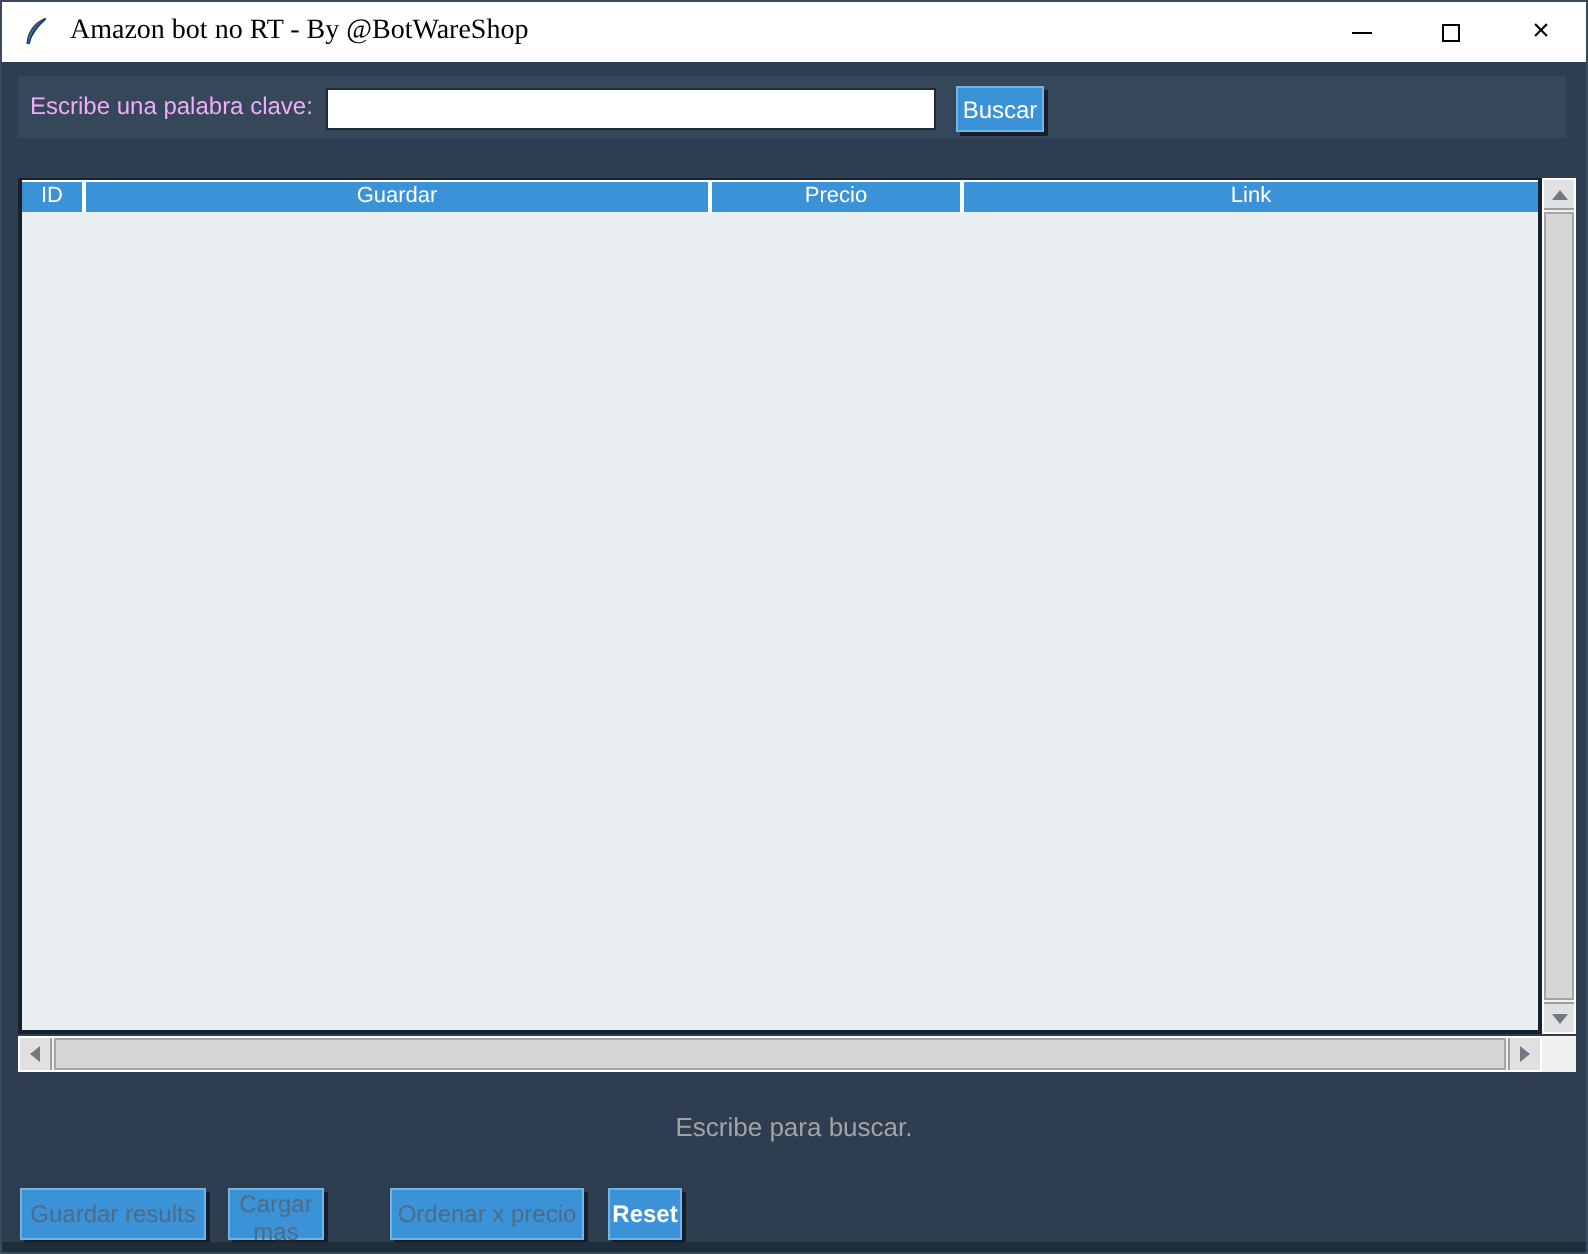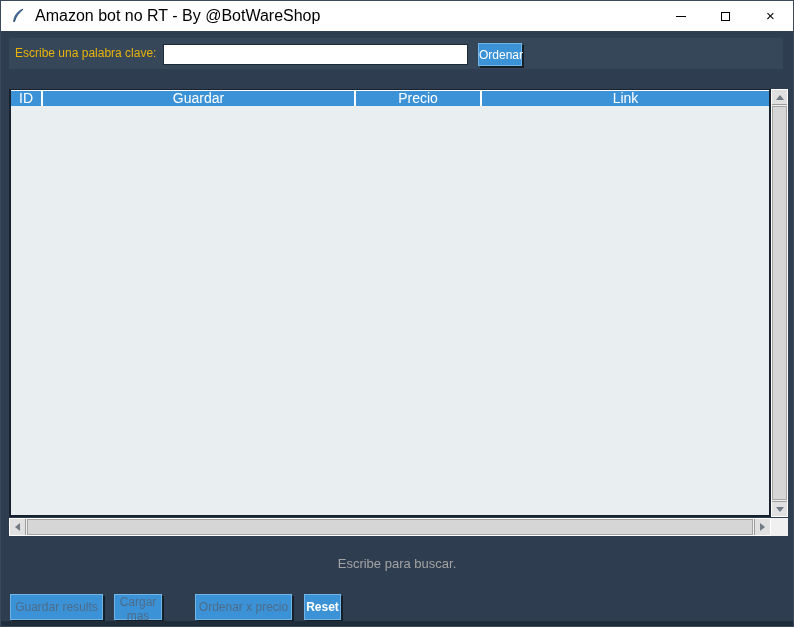--- a/index.html
+++ b/index.html
@@ -7,31 +7,31 @@
   #app{
     position:relative;width:794px;height:627px;background:#2e3e50;
     overflow:hidden;border:1px solid #3a4a5c;
   }
   
   .titlebar{
     position:absolute;left:0;top:0;width:100%;height:30px;background:#ffffff;
     display:flex;align-items:center;
   }
   .app-icon{margin-left:9px;width:16px;height:16px;flex:0 0 auto;}
-  .title-text{margin-left:9px;font-size:16px;color:#000;}
+  .title-text{margin-left:9px;font-size:14px;color:#000;font-family:Liberation Serif, serif;}
   .win-controls{position:absolute;right:0;top:0;height:30px;display:flex;}
   .win-btn{width:45px;height:30px;display:flex;align-items:center;justify-content:center;cursor:default;}
   .min-line{width:10px;height:1px;background:#000;}
   .max-box{width:9px;height:9px;border:1px solid #000;}
   .close-glyph{font-size:15px;color:#000;line-height:30px;}
   
   .search-frame{
     position:absolute;left:8px;top:37px;width:774px;height:31px;background:#364759;
   }
-  .search-label{position:absolute;left:6px;top:0;height:31px;line-height:31px;font-size:12px;color:#eab308;}
+  .search-label{position:absolute;left:6px;top:0;height:31px;line-height:31px;font-size:12px;color:#f0abfc;}
   .search-input{
     position:absolute;left:154px;top:6px;width:305px;height:21px;
     background:#ffffff;border:1px solid #1d2a38;padding:0 4px;font-size:12px;color:#000;
   }
   .btn{
     background:#3c92d6;color:#ffffff;font-size:12px;text-align:center;
     border:1px solid #72b4e4;box-shadow:2px 2px 0 #141f2a;cursor:pointer;padding:0;
   }
   .btn.disabled{color:#4d6c8a;}
   .buscar-btn{position:absolute;left:469px;top:5px;width:44px;height:23px;}
@@ -39,21 +39,21 @@
   .table-frame{position:absolute;left:8px;top:88px;width:779px;height:448px;}
   .tree-area{
     position:absolute;left:0;top:0;width:762px;height:428px;
     background:#e9eef1;border:2px solid #17222e;border-top:1px solid #17222e;
   }
   .header-row{
     position:absolute;left:0;top:0;right:0;height:16px;
     display:flex;gap:2px;background:#fbfcfd;border-top:1px solid #fdfdfd;
   }
   .hcell{
-    background:#3c92d6;color:#ffffff;font-size:14px;line-height:15px;
+    background:#3c92d6;color:#ffffff;font-size:11px;line-height:15px;
     text-align:center;overflow:hidden;white-space:nowrap;
   }
   .hcell.c-id{width:30px;flex:0 0 auto;}
   .hcell.c-nombre{width:311px;flex:0 0 auto;}
   .hcell.c-precio{width:124px;flex:0 0 auto;}
   .hcell.c-link{flex:1 1 auto;}
   .table-body{position:absolute;left:0;top:16px;right:0;bottom:0;background:#e9eef1;}
   
   .vscroll{
     position:absolute;left:762px;top:0;width:17px;height:428px;background:#f0f0f0;
@@ -109,21 +109,21 @@
       </div>
       <div class="win-btn">
         <span class="close-glyph">×</span>
       </div>
     </div>
   </div>
 
   <div class="search-frame">
     <span class="search-label">Escribe una palabra clave:</span>
     <input class="search-input" type="text" value="" style="">
-    <button class="btn buscar-btn">Ordenar</button>
+    <button class="btn buscar-btn">Buscar</button>
   </div>
 
   <div class="table-frame">
     <div class="tree-area">
       <div class="header-row">
         <div class="hcell c-id">ID</div>
         <div class="hcell c-nombre">Guardar</div>
         <div class="hcell c-precio">Precio</div>
         <div class="hcell c-link">Link</div>
       </div>

